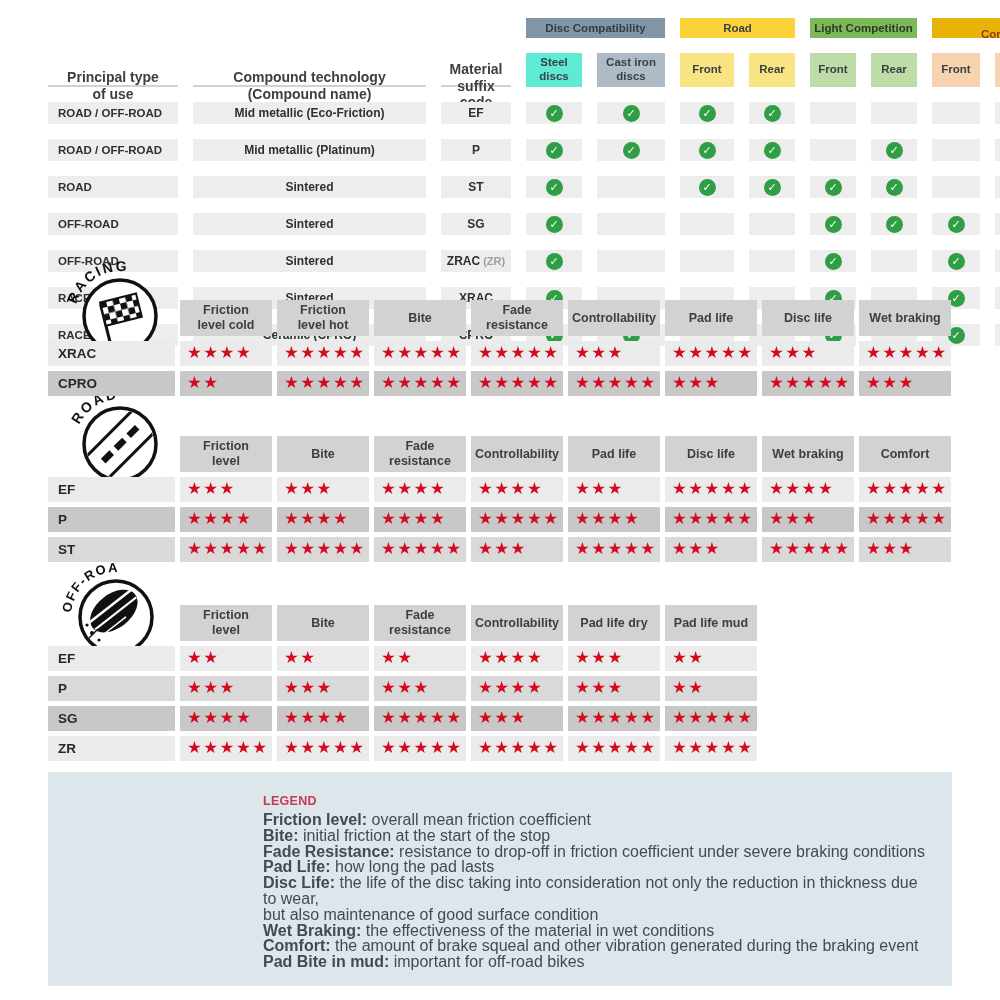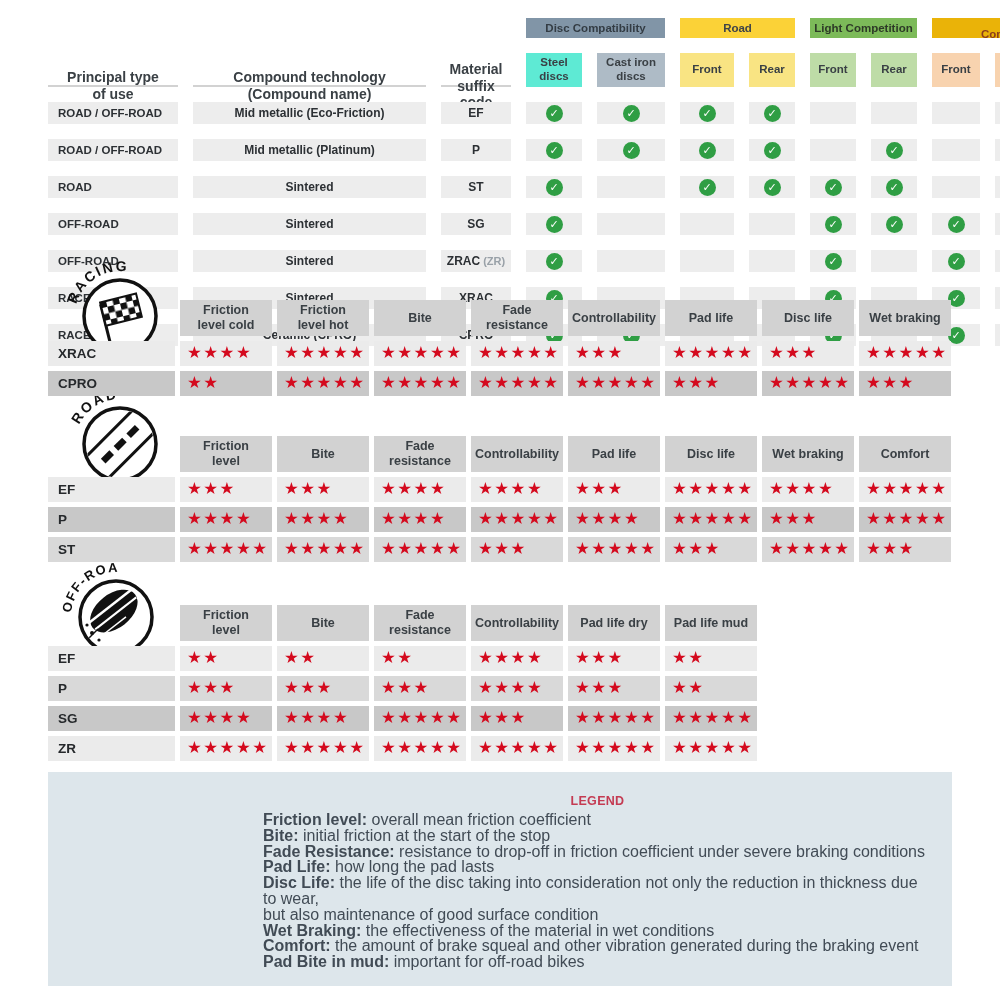--- a/index.html
+++ b/index.html
@@ -47,21 +47,21 @@
   .shade-dark   { background:#c8c8c8; }
 
   
   .sec-icon { position:absolute; }
 
   
   #legend { position:absolute; left:48px; top:772px; width:904px; height:214px;
     background:var(--legend-bg,#dde6eb); }
   .legend-inner { padding:21px 20px 0 215px; }
   .legend-title { color:var(--legend-red,#c43b52); font-weight:bold; font-size:12.5px;
-    letter-spacing:.3px; line-height:16px; margin-bottom:3px;text-align:center; }
+    letter-spacing:.3px; line-height:16px; margin-bottom:3px; }
   .legend-line { font-size:16px; line-height:15.8px; color:#414b55; }
   .legend-term { font-weight:bold; }
   .legend-term:not(:empty)::after { content:": "; font-weight:bold; }
 </style>
 </head>
 <body>
 
 <div class="canvas">
 
   <div id="compat">

